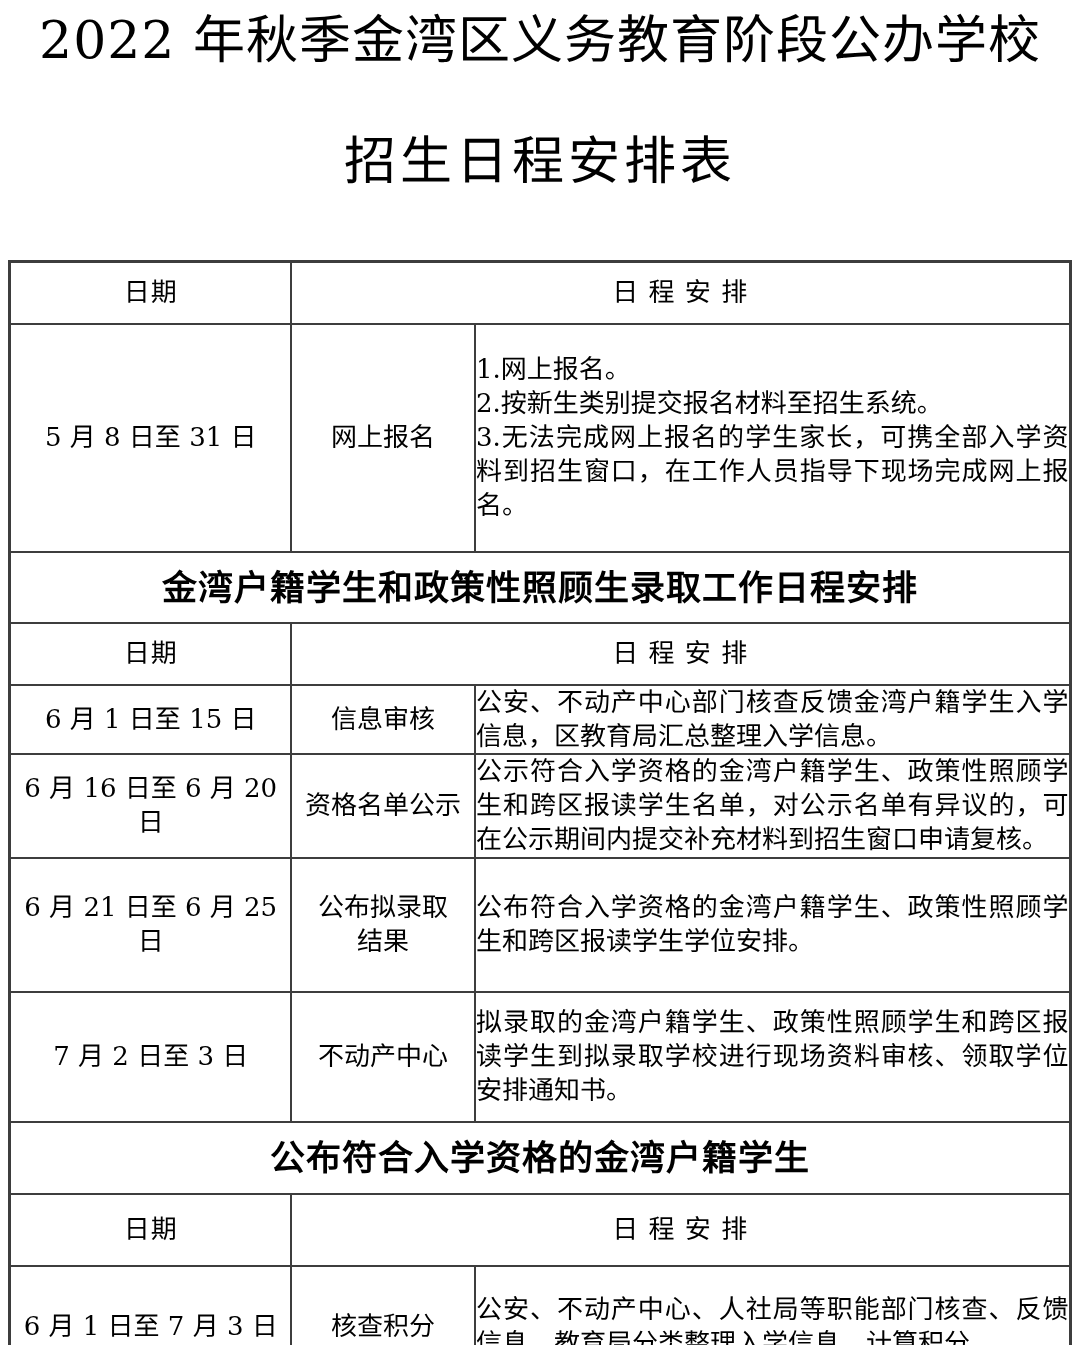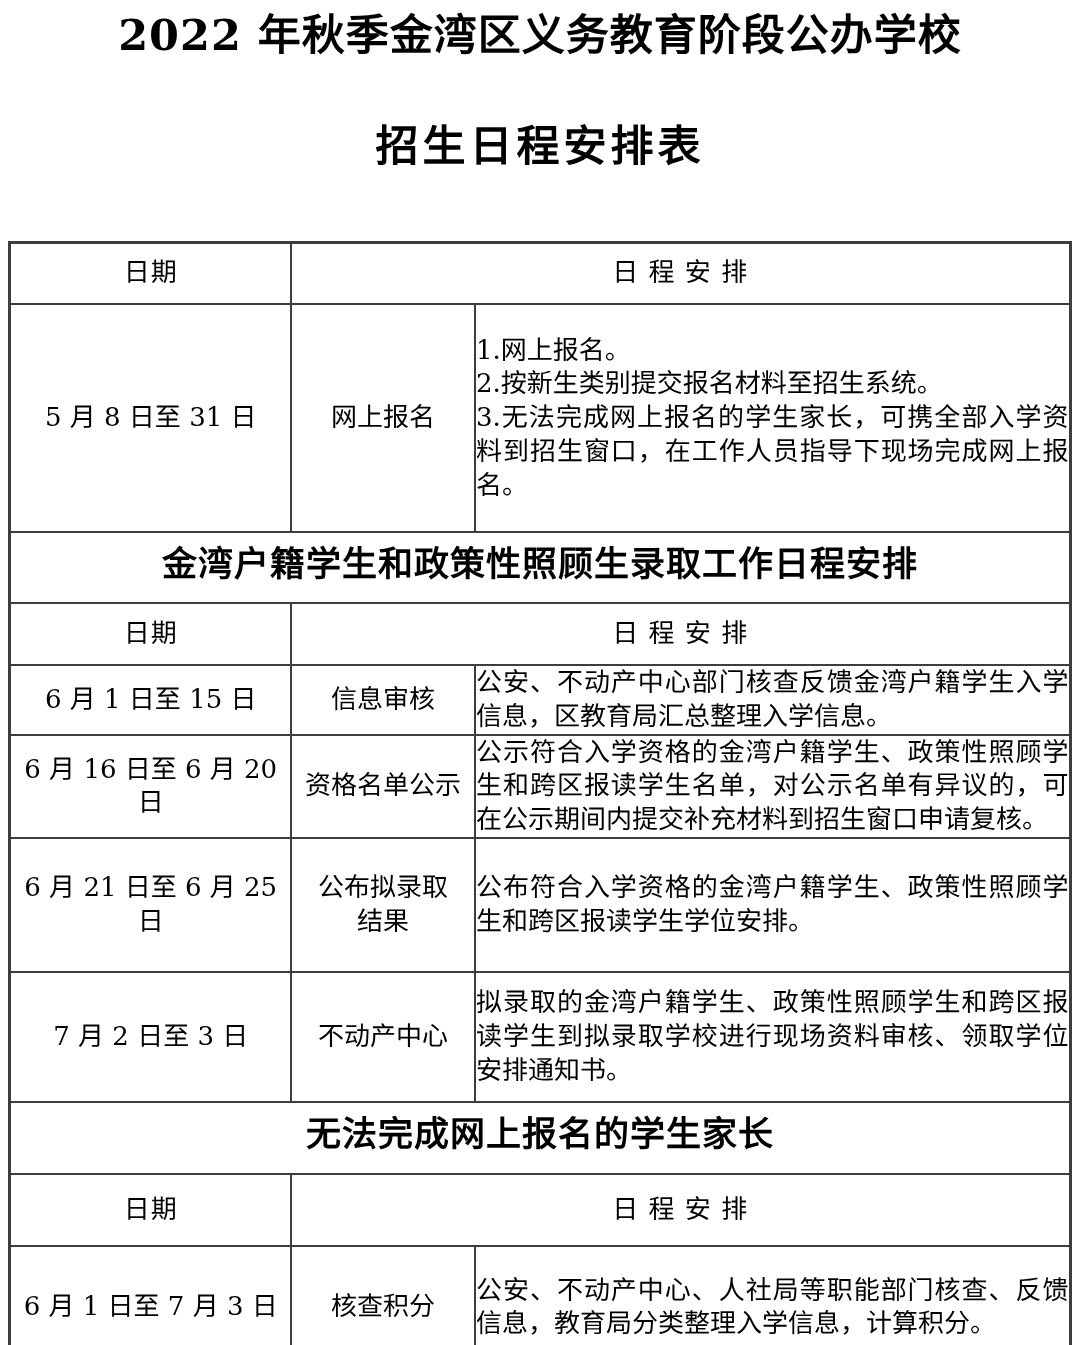--- a/index.html
+++ b/index.html
@@ -11,22 +11,22 @@
     overflow: hidden;
     color: #000;
     font-family: "DejaVu Serif", "Liberation Serif", serif;
   }
   .doc {
     width: 1080px;
     box-sizing: border-box;
   }
   .title-line {
     text-align: center;
-    font-weight: bold;
-    font-size: 43px;
+    font-weight: normal;
+    font-size: 52px;
     line-height: 1.1;
   }
   .title-line.first {
     padding-top: 12px;
     letter-spacing: 1px;
   }
   .title-line.second {
     margin-top: 64px;
     letter-spacing: 4px;
   }
@@ -55,21 +55,21 @@
     white-space: pre-line;
     padding: 4px 6px;
   }
   td.detail-cell {
     text-align: justify;
     text-justify: inter-character;
     white-space: pre-line;
     padding: 10px 14px 10px 16px;
   }
   tr.section-row td {
-    font-family: Liberation Mono, monospace;
+    font-family: Liberation Sans, sans-serif;
     font-weight: bold;
     font-size: 35px;
     text-align: center;
     letter-spacing: 1px;
   }
   col.c1 { width: 281px; }
   col.c2 { width: 184px; }
   col.c3 { width: 595px; }
 </style>
 </head>
@@ -125,21 +125,21 @@
 结果</td>
       <td class="detail-cell">公布符合入学资格的金湾户籍学生、政策性照顾学生和跨区报读学生学位安排。</td>
     </tr>
     <tr style="height:130px;">
       <td class="date-cell">7 月 2 日至 3 日</td>
       <td class="task-cell">不动产中心</td>
       <td class="detail-cell">拟录取的金湾户籍学生、政策性照顾学生和跨区报读学生到拟录取学校进行现场资料审核、领取学位安排通知书。</td>
     </tr>
 
     <tr class="section-row" style="height:72px;">
-      <td colspan="3">无法完成网上报名的学生家长</td>
+      <td colspan="3">公布符合入学资格的金湾户籍学生</td>
     </tr>
 
     <tr style="height:72px;">
       <td class="col-header">日期</td>
       <td class="col-header" colspan="2">日 程 安 排</td>
     </tr>
     <tr style="height:123px;">
       <td class="date-cell">6 月 1 日至 7 月 3 日</td>
       <td class="task-cell">核查积分</td>
       <td class="detail-cell">公安、不动产中心、人社局等职能部门核查、反馈信息，教育局分类整理入学信息，计算积分。</td>

